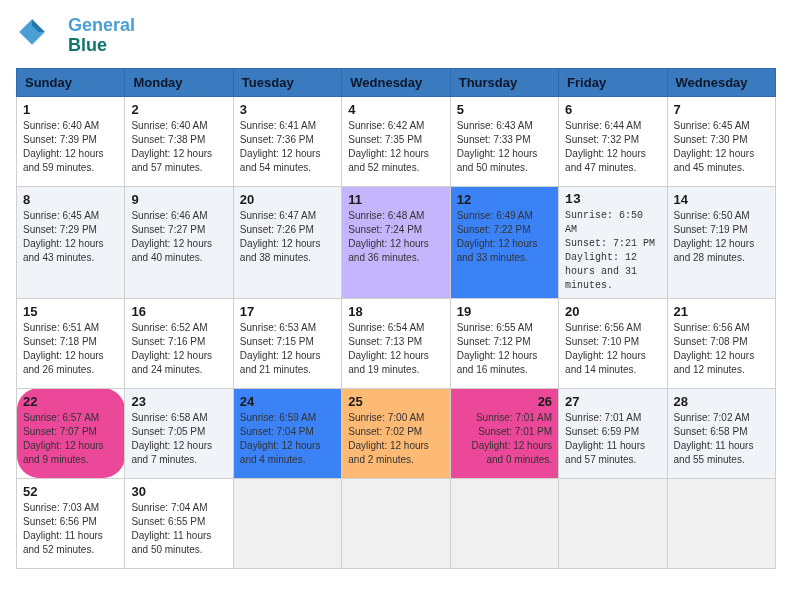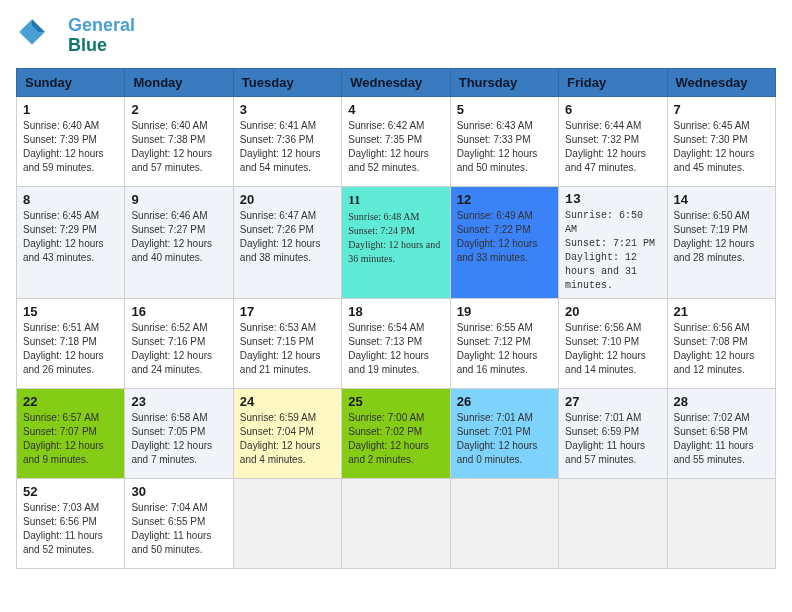--- a/index.html
+++ b/index.html
@@ -200,21 +200,21 @@
         </div>
       </td>
         <td style="background: rgb(240, 244, 248);">
         <span class="day-num">20</span>
         <div class="day-info">
           Sunrise: 6:47 AM<br>
           Sunset: 7:26 PM<br>
           Daylight: 12 hours and 38 minutes.
         </div>
       </td>
-        <td style="background: #5eead4; font-family: Liberation Serif, serif;">
+        <td style="background: #c4b5fd;">
         <span class="day-num">11</span>
         <div class="day-info">
           Sunrise: 6:48 AM<br>
           Sunset: 7:24 PM<br>
           Daylight: 12 hours and 36 minutes.
         </div>
       </td>
         <td style="background: #3b82f6;">
         <span class="day-num">12</span>
         <div class="day-info">
@@ -292,53 +292,53 @@
         <td>
         <span class="day-num">21</span>
         <div class="day-info">
           Sunrise: 6:56 AM<br>
           Sunset: 7:08 PM<br>
           Daylight: 12 hours and 12 minutes.
         </div>
       </td>
       </tr>
       <tr class="week-row">
-        <td style="background: #84cc16;">
+        <td style="background: #ec4899; border-radius: 22px;">
         <span class="day-num">22</span>
         <div class="day-info">
           Sunrise: 6:57 AM<br>
           Sunset: 7:07 PM<br>
           Daylight: 12 hours and 9 minutes.
         </div>
       </td>
         <td style="background: rgb(240, 244, 248); margin-top: 36px;">
         <span class="day-num">23</span>
         <div class="day-info">
           Sunrise: 6:58 AM<br>
           Sunset: 7:05 PM<br>
           Daylight: 12 hours and 7 minutes.
         </div>
       </td>
-        <td style="background: #fef9c3; margin-left: 15px;">
+        <td style="background: #3b82f6; margin-left: 15px;">
         <span class="day-num">24</span>
         <div class="day-info">
           Sunrise: 6:59 AM<br>
           Sunset: 7:04 PM<br>
           Daylight: 12 hours and 4 minutes.
         </div>
       </td>
-        <td style="background: #84cc16;">
+        <td style="background: #fdba74;">
         <span class="day-num">25</span>
         <div class="day-info">
           Sunrise: 7:00 AM<br>
           Sunset: 7:02 PM<br>
           Daylight: 12 hours and 2 minutes.
         </div>
       </td>
-        <td style="background: #7dd3fc;">
+        <td style="background: #ec4899; text-align: right;">
         <span class="day-num">26</span>
         <div class="day-info">
           Sunrise: 7:01 AM<br>
           Sunset: 7:01 PM<br>
           Daylight: 12 hours and 0 minutes.
         </div>
       </td>
         <td style="background: rgb(240, 244, 248);">
         <span class="day-num">27</span>
         <div class="day-info">

